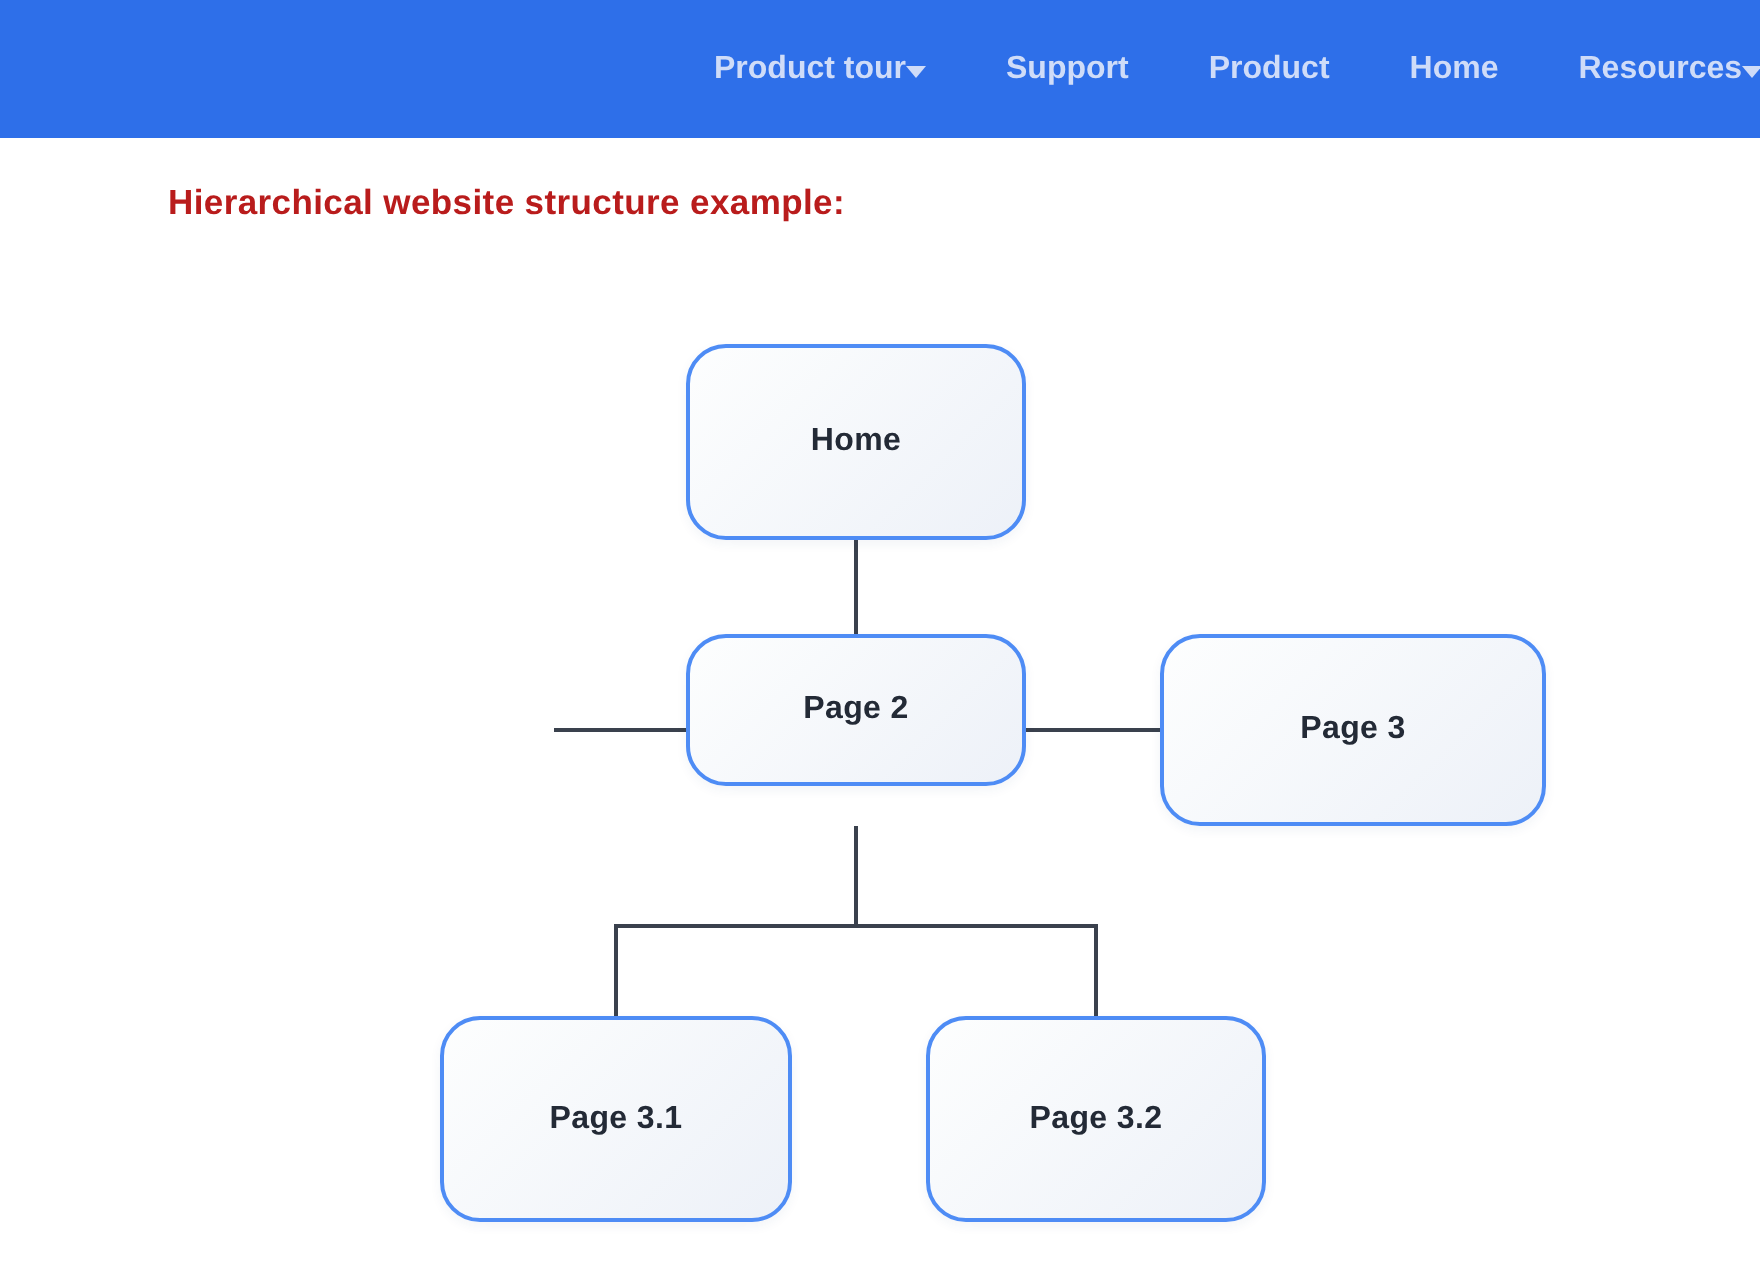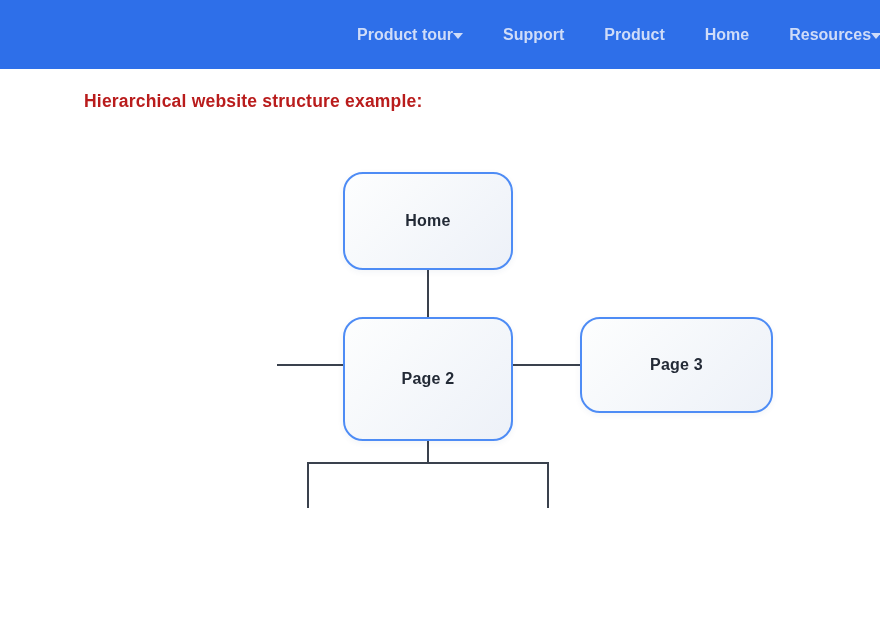--- a/index.html
+++ b/index.html
@@ -67,21 +67,21 @@
     box-shadow: 0 2px 6px rgba(40, 70, 120, 0.06);
     display: flex; align-items: center; justify-content: center;
     font-size: 16px;
     font-weight: bold;
     color: #232a36;
     letter-spacing: 0.2px;
     box-sizing: border-box;
   }
   .node-home   { left: 343px; top: 172px; width: 170px; height: 98px; }
   .node-page1  { left: 103px; top: 317px; width: 174px; height: 96px; }
-  .node-page2  { left: 343px; top: 317px; width: 170px; height: 124px; }
+  .node-page2  { left: 343px; top: 317px; width: 170px; height: 76px; }
   .node-page3  { left: 580px; top: 317px; width: 193px; height: 96px; }
   .node-page31 { left: 220px; top: 508px; width: 176px; height: 103px; }
   .node-page32 { left: 463px; top: 508px; width: 170px; height: 103px; }
 
   .connector { position: absolute; background: #3a414d; }
   .c-home-page2   { left: 427px; top: 270px; width: 2px;  height: 47px; }
   .c-page1-page2  { left: 277px; top: 364px; width: 66px; height: 2px;  }
   .c-page2-page3  { left: 513px; top: 364px; width: 67px; height: 2px;  }
   .c-page2-down   { left: 427px; top: 413px; width: 2px;  height: 50px; }
   .c-branch-horiz { left: 307px; top: 462px; width: 242px; height: 2px; }
@@ -127,14 +127,20 @@
 
   <div class="node node-home">
     <span>Home</span>
   </div>
   <div class="node node-page2">
     <span>Page 2</span>
   </div>
   <div class="node node-page3">
     <span>Page 3</span>
   </div>
+  <div class="node node-page31">
+    <span>Page 3.1</span>
+  </div>
+  <div class="node node-page32">
+    <span>Page 3.2</span>
+  </div>
 
 </div>
 
 </body></html>

